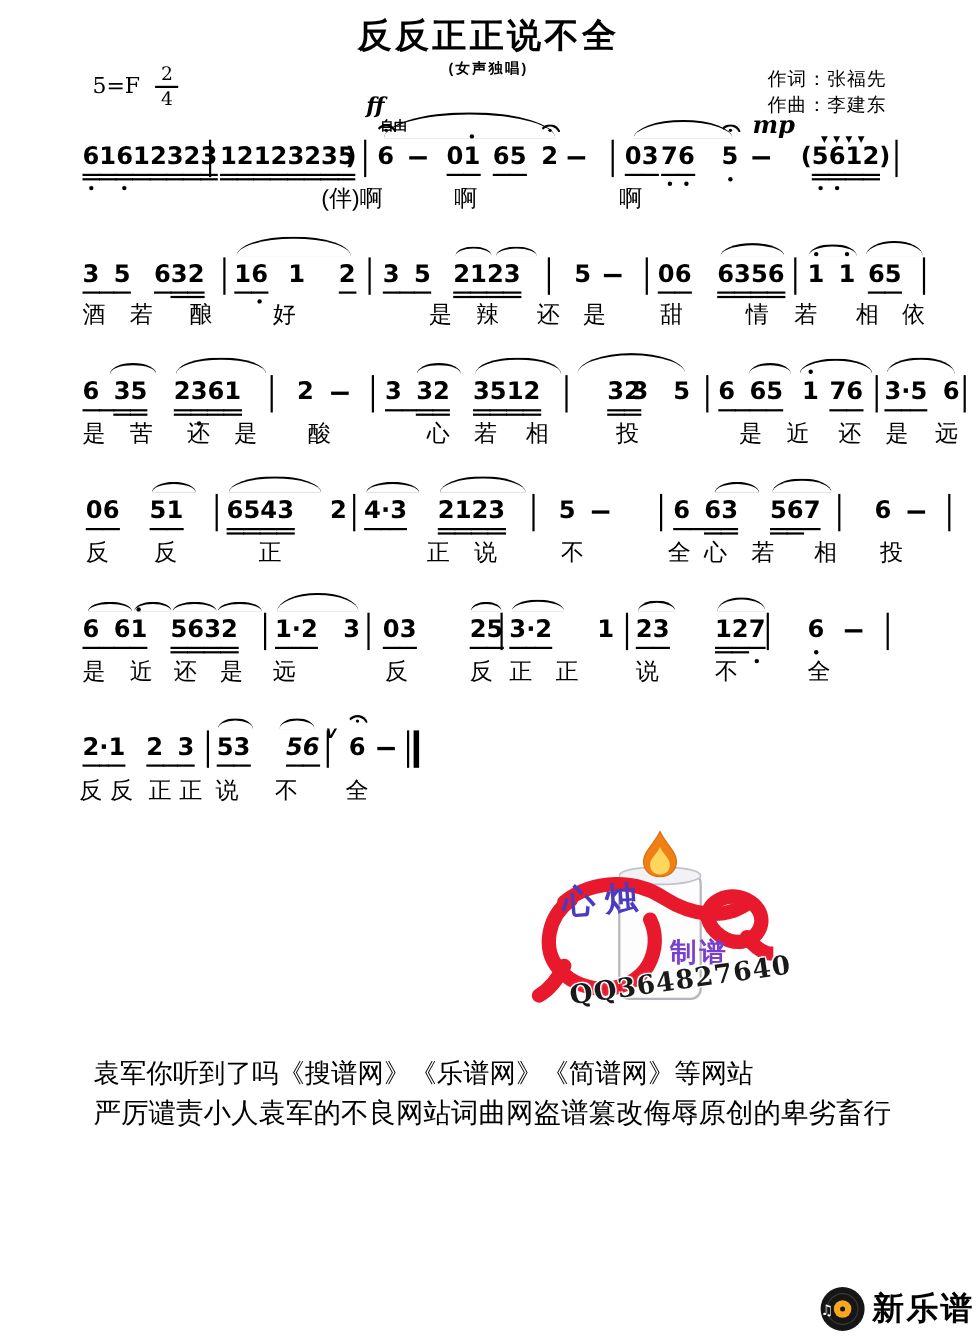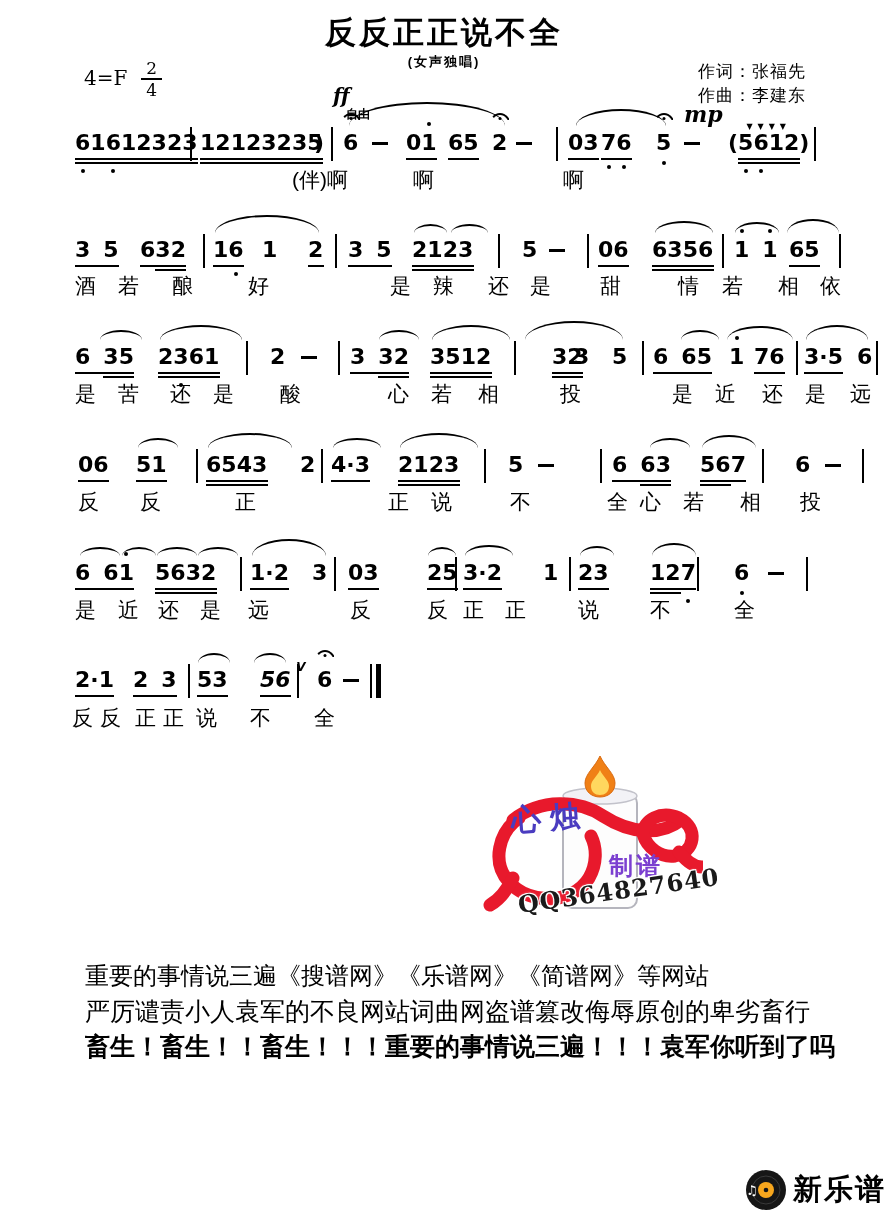--- a/index.html
+++ b/index.html
@@ -69,21 +69,21 @@
 </style>
 </head>
 <body>
 
 <div class="page">
 
   <div class="title">反反正正说不全</div>
   <div class="subtitle">(女声独唱)</div>
 
   <div class="keysig">
-    <span>4=F</span><span class="frac"><span class="num">2</span><span class="den">4</span></span>
+    <span>5=F</span><span class="frac"><span class="num">2</span><span class="den">4</span></span>
   </div>
 
   <div class="credit c1">作词：张福先</div>
   <div class="credit c2">作曲：李建东</div>
 
   <div id="score-canvas">
       <div class="tok" style="left: 75px; top: 130px;"><span class="ch l1 l2">6<span class="dot lo2"></span></span><span class="ch l1 l2">1</span><span class="ch l1 l2">6<span class="dot lo2"></span></span><span class="ch l1 l2">1</span><span class="ch l1 l2">2</span><span class="ch l1 l2">3</span><span class="ch l1 l2">2</span><span class="ch l1 l2">3</span></div>
       <div class="bar" style="left: 190px; top: 127px;"></div>
       <div class="tok" style="left: 200px; top: 130px;"><span class="ch l1 l2">1</span><span class="ch l1 l2">2</span><span class="ch l1 l2">1</span><span class="ch l1 l2">2</span><span class="ch l1 l2">3</span><span class="ch l1 l2">2</span><span class="ch l1 l2">3</span><span class="ch l1 l2">5</span></div>
       <div class="tok" style="left: 314px; top: 130px;"><span class="ch">)</span></div>
@@ -300,23 +300,22 @@
         <path d="M36,68 C16,82 8,112 26,132 C48,156 90,154 106,128 C114,114 114,98 108,86"></path>
         <path d="M30,128 C24,140 16,150 7,155"></path>
         <path d="M196,102 C204,112 212,117 219,117"></path>
       </g>
     </svg>
     <div class="logo-t1">心烛</div>
     <div class="logo-t2">制谱</div>
     <div class="logo-qq">QQ364827640</div>
   </div>
 
-  <div class="foot f1">重要的事情说三遍《搜谱网》《乐谱网》《简谱网》等网站</div>
+  <div class="foot f1">袁军你听到了吗《搜谱网》《乐谱网》《简谱网》等网站</div>
   <div class="foot f2">严厉谴责小人袁军的不良网站词曲网盗谱篡改侮辱原创的卑劣畜行</div>
-  <div class="foot f3">畜生！畜生！！畜生！！！重要的事情说三遍！！！袁军你听到了吗</div>
 
   <div class="brand">
     <svg width="44" height="44" viewBox="0 0 44 44">
       <circle cx="22" cy="22" r="20" fill="#161616"></circle>
       <circle cx="22" cy="22" r="14" fill="none" stroke="#3a3a3a" stroke-width="1"></circle>
       <circle cx="22" cy="22" r="8" fill="#f7a61d"></circle>
       <circle cx="22" cy="22" r="2.3" fill="#161616"></circle>
       <text x="2" y="27" font-size="13" fill="#ffffff" font-family="DejaVu Sans">♫</text>
     </svg>
     <span class="brand-name">新乐谱</span>

